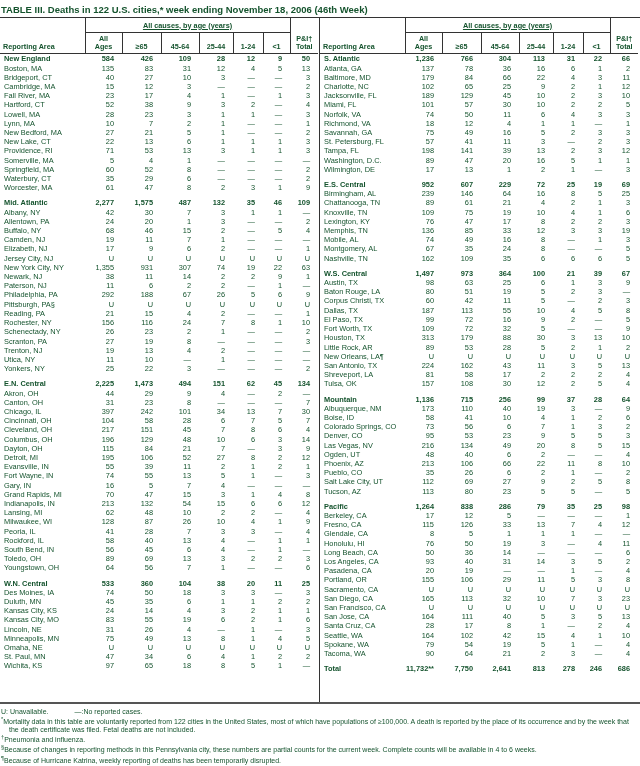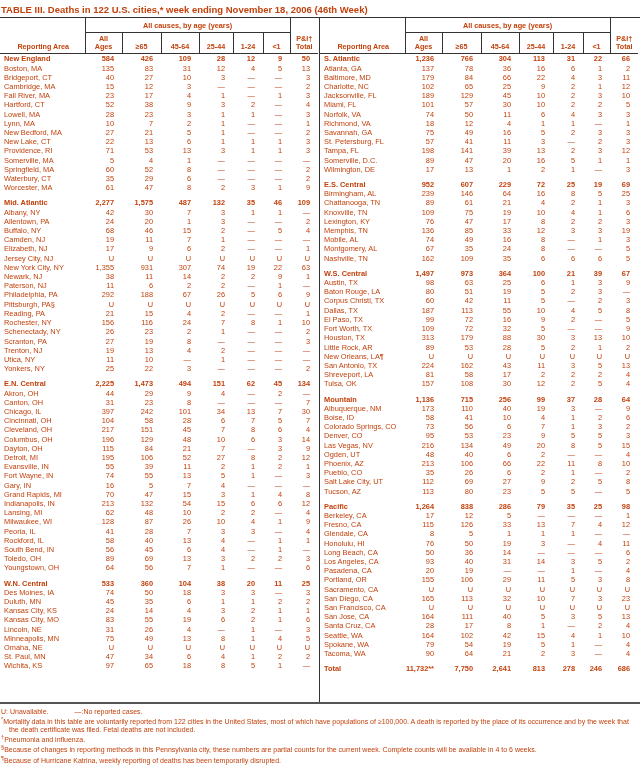--- a/index.html
+++ b/index.html
@@ -1,29 +1,29 @@
 <!DOCTYPE html>
 <html><head>
 <meta charset="utf-8">
 <style>
   html,body{margin:0;padding:0;background:#fff;}
-  .page{width:640px;height:766px;background:#fff;color:#c2410c;
+  .page{width:640px;height:766px;background:#fff;color:#14532d;
         font-family:"Liberation Sans",sans-serif;overflow:hidden;}
   .title{font-size:9.5px;font-weight:bold;padding:4px 2px 2px 1px;letter-spacing:0;}
   .table-outer{display:flex;border-top:1px solid #333;border-bottom:2px solid #555;height:684px;}
   .half{width:320px;box-sizing:border-box;}
   .half.left{border-right:1px solid #333;}
   table{border-collapse:collapse;table-layout:fixed;width:318px;font-size:7.4px;}
   thead th{font-weight:bold;padding:0;}
   tr.hrow1 th{height:14px;}
   .span-head{border-left:1px solid #333;border-right:1px solid #333;border-bottom:1px solid #333;
-             text-align:center;font-size:7.3px;vertical-align:middle;}
+             text-align:center;font-size:7.3px;vertical-align:middle;text-decoration:underline;}
   tr.hrow2 th{border-bottom:1px solid #333;vertical-align:bottom;font-size:7.2px;
               line-height:8.2px;padding:2px 1px 2px 1px;white-space:pre-line;text-align:center;}
-  tr.hrow2 th.ra{text-align:center;padding-left:3px;}
+  tr.hrow2 th.ra{text-align:left;padding-left:3px;}
   tr.hrow2 th.col{border-left:1px solid #333;}
   tbody td{line-height:9.2px;padding:0;font-size:7.4px;white-space:nowrap;}
   tbody td.name{padding-left:4px;overflow:hidden;}
   tbody td.num{text-align:right;padding-right:8px;}
   tr.region td, tr.total td{font-weight:bold;}
   tr.spacer td{height:6px;line-height:6px;font-size:1px;}
   .foot{font-size:7px;line-height:7.9px;padding:4px 2px 0 1px;}
   .legend span{margin-right:26px;}
   .fn{padding-left:8px;text-indent:-8px;}
   .fn sup{font-size:5.6px;}
@@ -866,21 +866,21 @@
               <td class="name">Tampa, FL</td>
               <td class="num">198</td>
               <td class="num">141</td>
               <td class="num">39</td>
               <td class="num">13</td>
               <td class="num">2</td>
               <td class="num">3</td>
               <td class="num">12</td>
             </tr>
             <tr>
-              <td class="name">Somerville, D.C.</td>
+              <td class="name">Washington, D.C.</td>
               <td class="num">89</td>
               <td class="num">47</td>
               <td class="num">20</td>
               <td class="num">16</td>
               <td class="num">5</td>
               <td class="num">1</td>
               <td class="num">1</td>
             </tr>
             <tr>
               <td class="name">Wilmington, DE</td>

